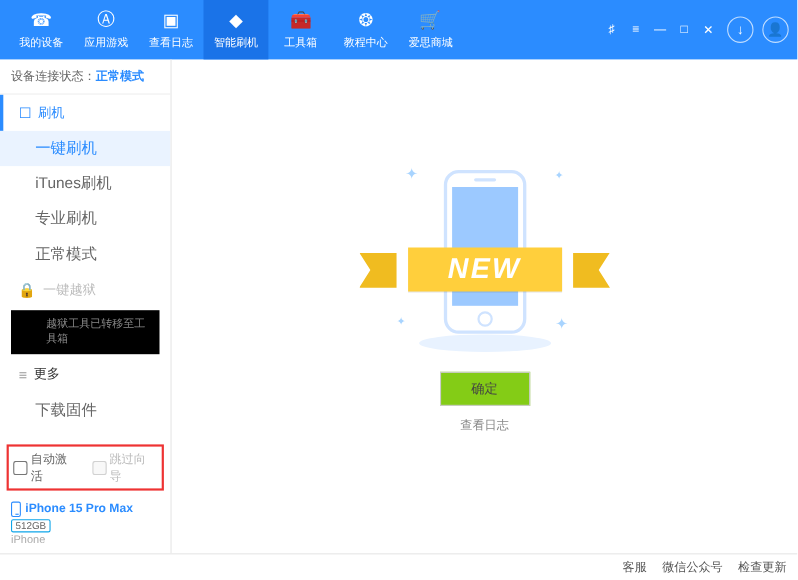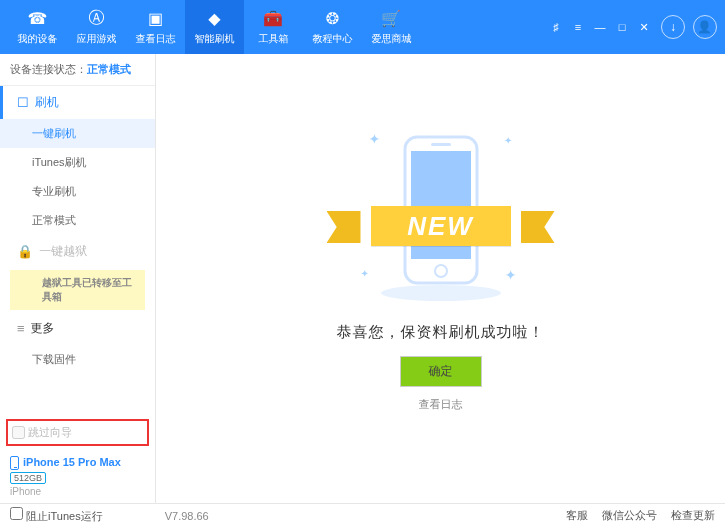--- a/index.html
+++ b/index.html
@@ -18,23 +18,23 @@
 .win-btn { width: 18px; height: 18px; color: #fff; font-size: 11px; display: flex; align-items: center; justify-content: center; cursor: pointer; }
 .circle-btn { width: 24px; height: 24px; border: 1.5px solid rgba(255,255,255,0.7); border-radius: 50%; display: flex; align-items: center; justify-content: center; color: #fff; font-size: 12px; cursor: pointer; margin-left: 4px; }
 
 .body-area { display: flex; height: 449px; }
 .sidebar { width: 156px; border-right: 1px solid #e6e6e6; display: flex; flex-direction: column; }
 .status-bar { padding: 8px 10px; font-size: 11px; color: #666; border-bottom: 1px solid #eee; }
 .status-bar .val { color: #2b8cff; font-weight: bold; }
 .side-menu { flex: 1; overflow: auto; }
 .side-group { padding: 8px 14px; font-size: 12px; color: #333; border-left: 3px solid transparent; display: flex; align-items: center; gap: 6px; }
 .side-group.active-group { border-left-color: #2b8cff; color: #2b8cff; }
-.side-item { padding: 7px 14px 7px 32px; font-size: 11px; color: #666; cursor: pointer; }
+.side-item { padding: 7px 14px 7px 32px; font-size: 14px; color: #666; cursor: pointer; }
 .side-item.sel { background: #eaf3ff; color: #2b8cff; }
-.side-sub { background: #fef9c3; padding: 6px 10px 6px 32px; font-size: 10px; color: #888; line-height: 1.4; margin: 2px 10px; font-weight: bold; }
+.side-sub { background: #000000; padding: 6px 10px 6px 32px; font-size: 10px; color: #888; line-height: 1.4; margin: 2px 10px; }
 .side-icon { font-size: 13px; color: #999; }
 .side-group.active-group .side-icon { color: #2b8cff; }
 .highlight-box { border: 2px solid #e33; margin: 4px 6px; padding: 4px 4px; display: flex; gap: 12px; font-size: 11px; color: #666; }
 .highlight-box label { display: flex; align-items: center; gap: 3px; }
 .highlight-box .dis { color: #bbb; }
 .device-info { padding: 6px 10px; font-size: 11px; }
 .device-name { color: #2b8cff; font-weight: bold; }
 .device-cap { display: inline-block; border: 1px solid #0ea5e9; color: #666; font-size: 9px; padding: 0 3px; border-radius: 2px; margin-top: 2px; }
 .device-type { color: #aaa; font-size: 10px; margin-top: 2px; }
 .phone-smicon { display: inline-block; width: 9px; height: 14px; border: 1.5px solid #2b8cff; border-radius: 2px; vertical-align: middle; margin-right: 4px; position: relative; }
@@ -129,20 +129,24 @@
 
       <div class="side-group">
           <span class="side-icon">≡</span>
           <span>更多</span>
         </div>
       <div class="side-item">下载固件</div>
 
     </div>
 
     <div class="highlight-box">
+      <label>
+          <input type="checkbox" style="">
+          <span>自动激活</span>
+        </label>
       <label class="dis">
           <input type="checkbox" disabled="" style="">
           <span>跳过向导</span>
         </label>
     </div>
 
     <div class="device-info">
       <div><span class="phone-smicon"></span><span class="device-name">iPhone 15 Pro Max</span></div>
       <div class="device-cap">512GB</div>
       <div class="device-type">iPhone</div>
@@ -159,29 +163,24 @@
         <ellipse cx="90" cy="168" rx="60" ry="8" fill="#e8f2ff"></ellipse>
         <rect x="54" y="12" width="72" height="146" rx="12" fill="#fff" stroke="#cfe3ff" stroke-width="3"></rect>
         <rect x="60" y="26" width="60" height="108" fill="#9cc9ff"></rect>
         <circle cx="90" cy="146" r="6" fill="none" stroke="#cfe3ff" stroke-width="2"></circle>
         <rect x="80" y="18" width="20" height="3" rx="1.5" fill="#cfe3ff"></rect>
       </svg>
       <div class="ribbon">
         <div class="ribbon-center">NEW</div>
       </div>
     </div>
-    <div class="success-msg">恭喜您，保资料刷机成功啦！</div>
     <button class="ok-btn">确定</button>
     <div class="log-link">查看日志</div>
   </div>
 </div>
 
 <div class="footer">
-  <div class="footer-left">
-    <label><input type="checkbox" style=""> <span>阻止iTunes运行</span></label>
-    <span class="ver">V7.98.66</span>
-  </div>
   <div class="footer-right">
     <span>客服</span>
     <span>微信公众号</span>
     <span>检查更新</span>
   </div>
 </div>
 
 </body></html>

